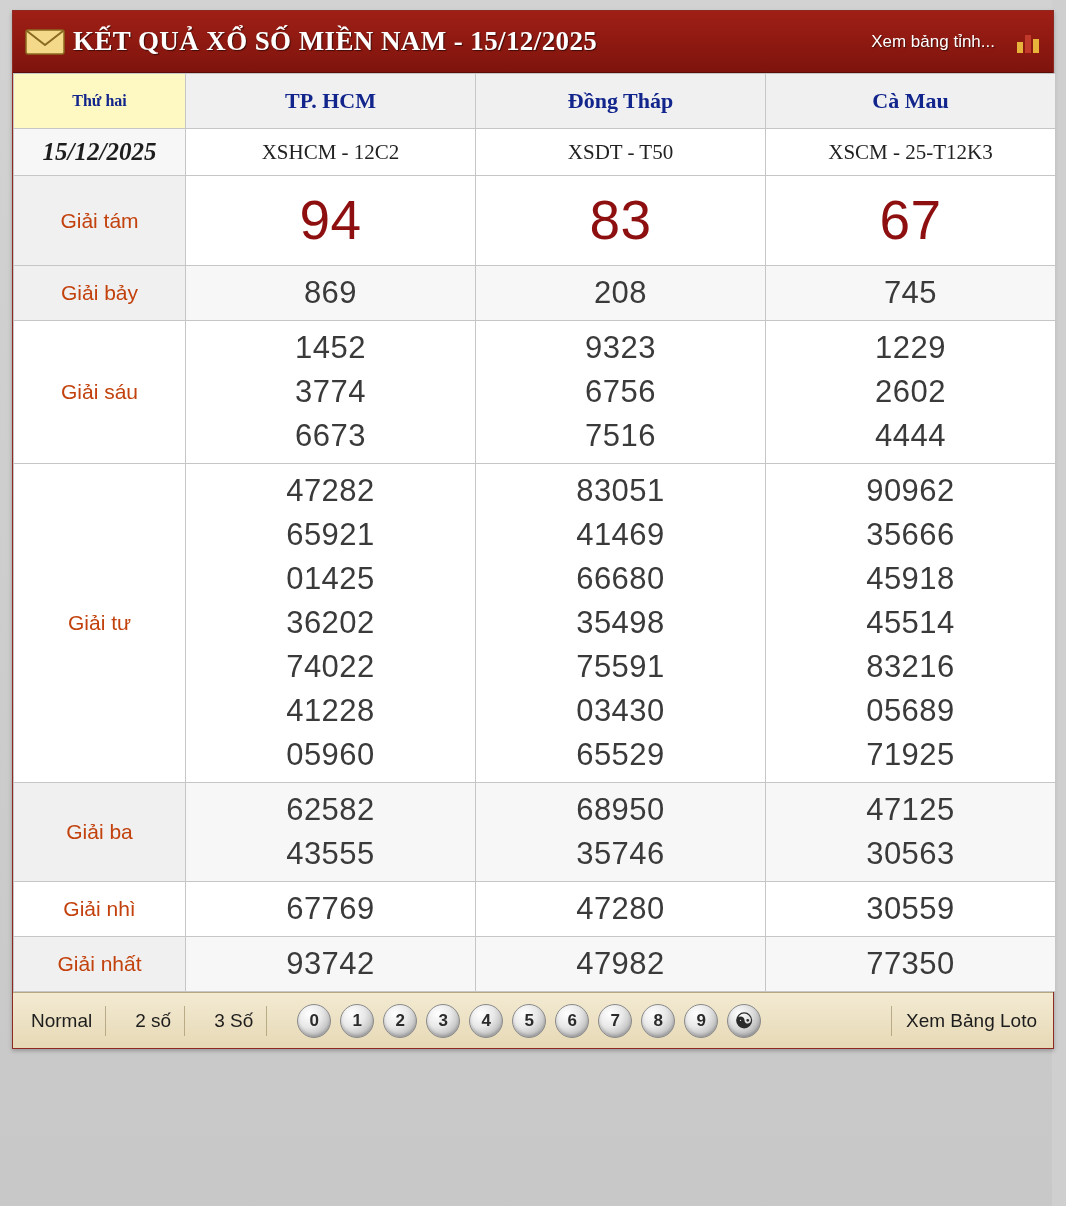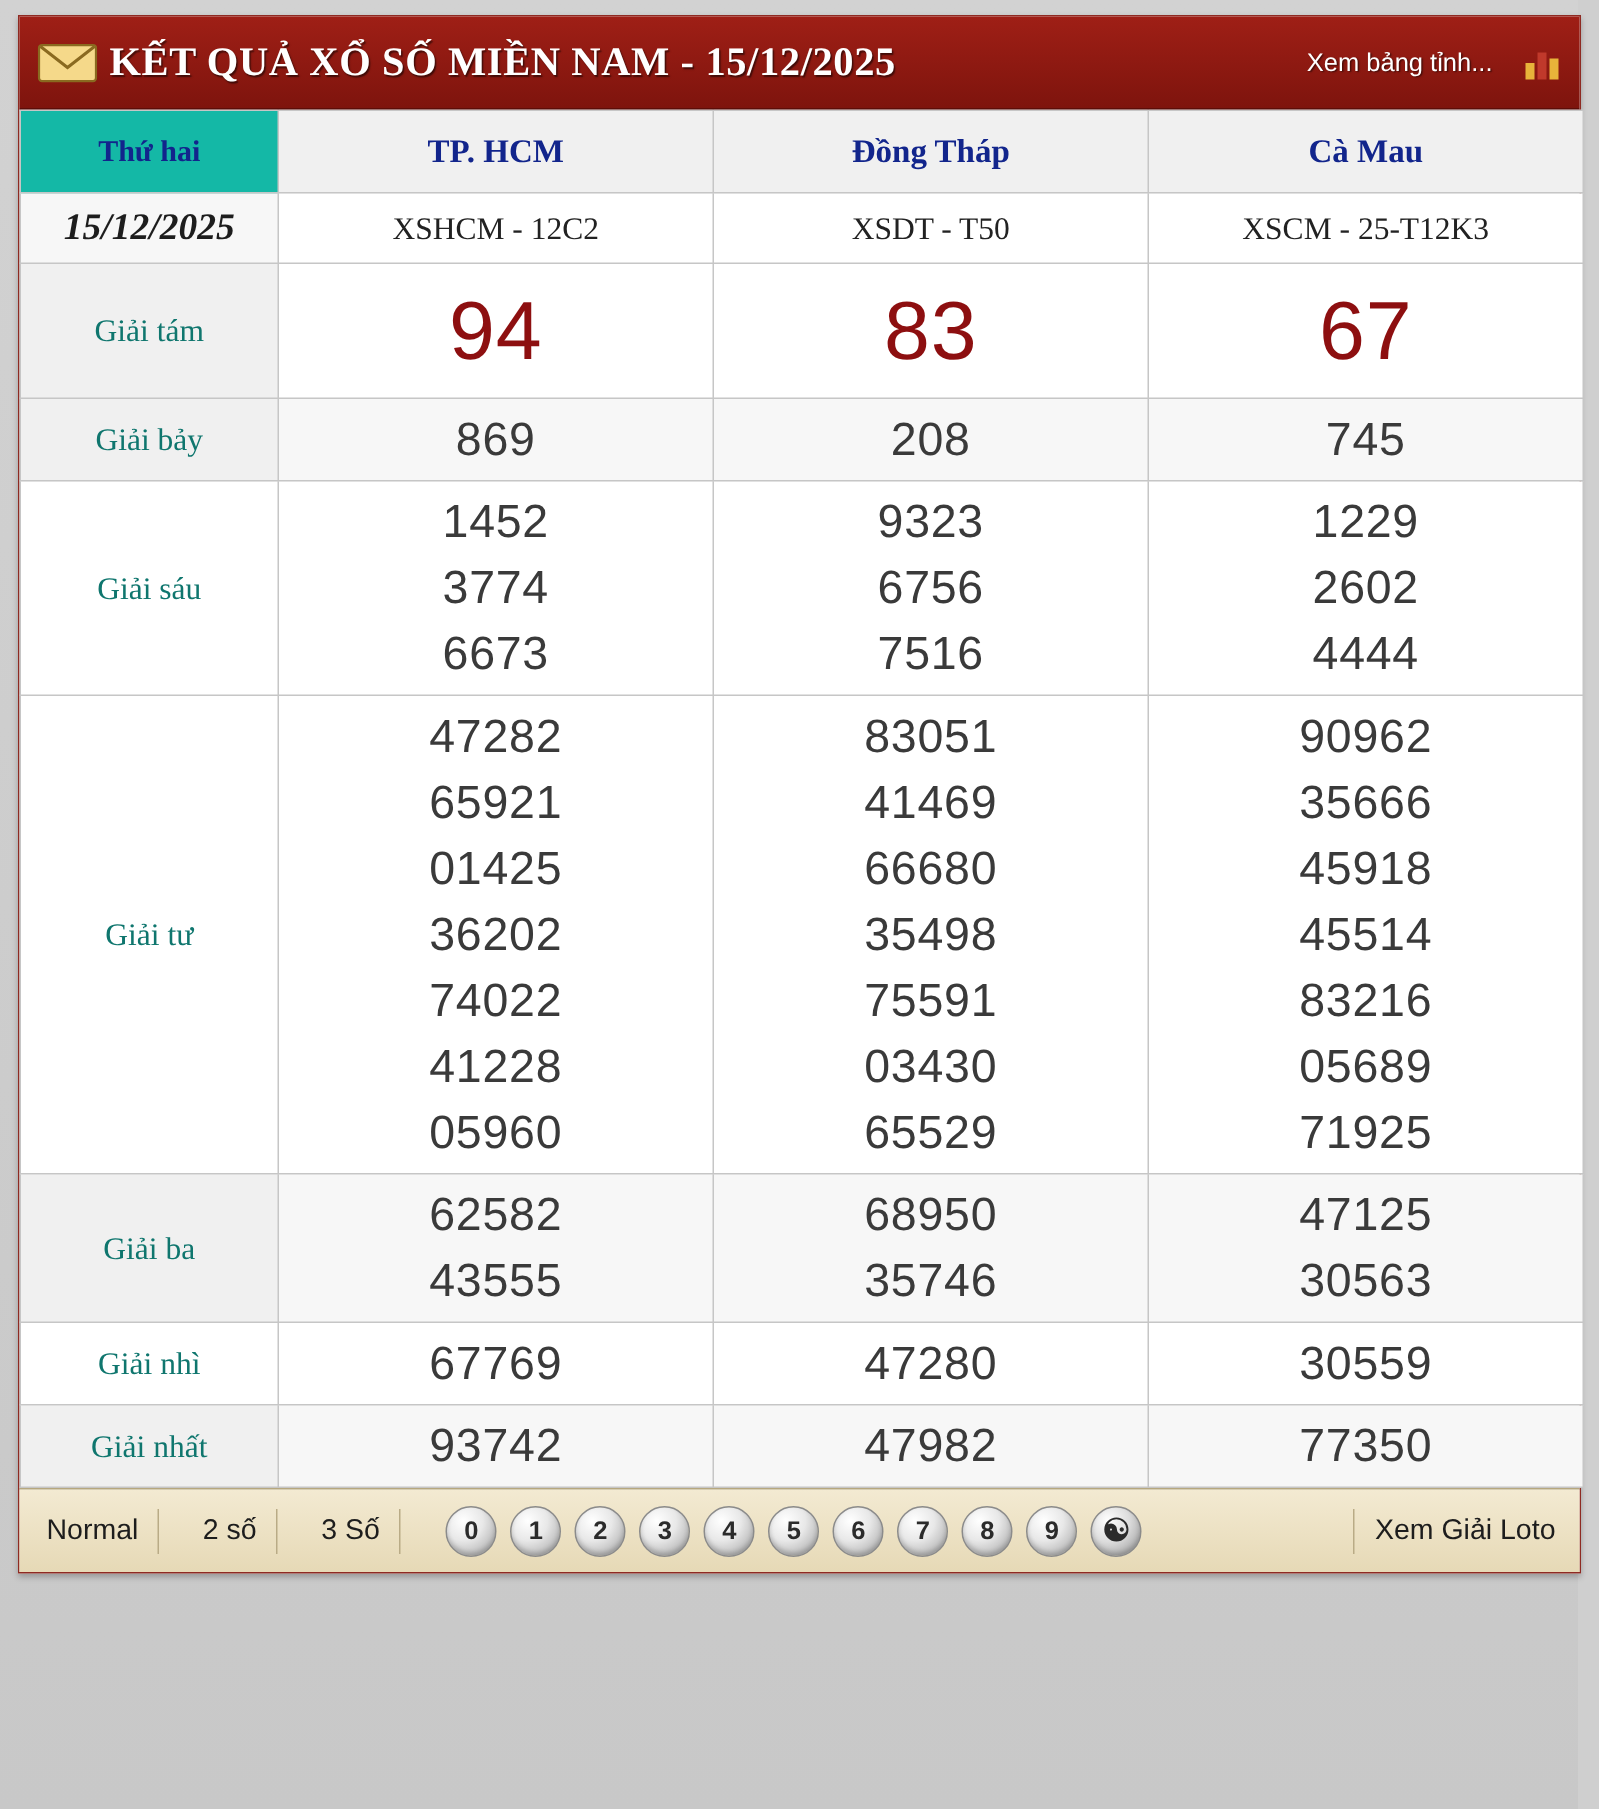--- a/index.html
+++ b/index.html
@@ -91,45 +91,45 @@
 
   .prov-head {
     background: #f0f0f0;
     color: #12258c;
     font-weight: bold;
     font-size: 22px;
     height: 52px;
     font-family: "Liberation Serif", serif;
   }
   .day-head {
-    background: #14b8a6;
+    background: #fef9c3;
     color: #12258c;
     font-weight: bold;
-    font-size: 20px;
+    font-size: 16px;
   }
   .date-cell {
     background: #f7f7f7;
     font-style: italic;
     font-weight: bold;
     color: #1d1d1d;
     font-size: 25px;
     height: 44px;
   }
   .code-cell {
     background: #ffffff;
     color: #222;
     font-size: 21px;
     height: 44px;
   }
 
   .row-label {
     background: #f0f0f0;
-    color: #0f766e;
+    color: #c2410c;
     font-size: 21px;
-    font-family: Liberation Serif, serif;
+    font-family: Liberation Sans, sans-serif;
   }
   .row-label.alt { background: #ffffff; }
 
   .num-cell {
     background: #ffffff;
     color: #3a3a3a;
     font-weight: normal;
     font-size: 31px;
     line-height: 1.42;
     letter-spacing: .5px;
@@ -397,18 +397,18 @@
         <span class="ball">2</span>
         <span class="ball">3</span>
         <span class="ball">4</span>
         <span class="ball">5</span>
         <span class="ball">6</span>
         <span class="ball">7</span>
         <span class="ball">8</span>
         <span class="ball">9</span>
         <span class="ball yin">☯</span>
       </span>
-      <span class="foot-right">Xem Giải Loto</span>
+      <span class="foot-right">Xem Bảng Loto</span>
     </div>
 
   </div>
   <div class="bottom-strip"></div>
 </div>
 
 </body></html>

